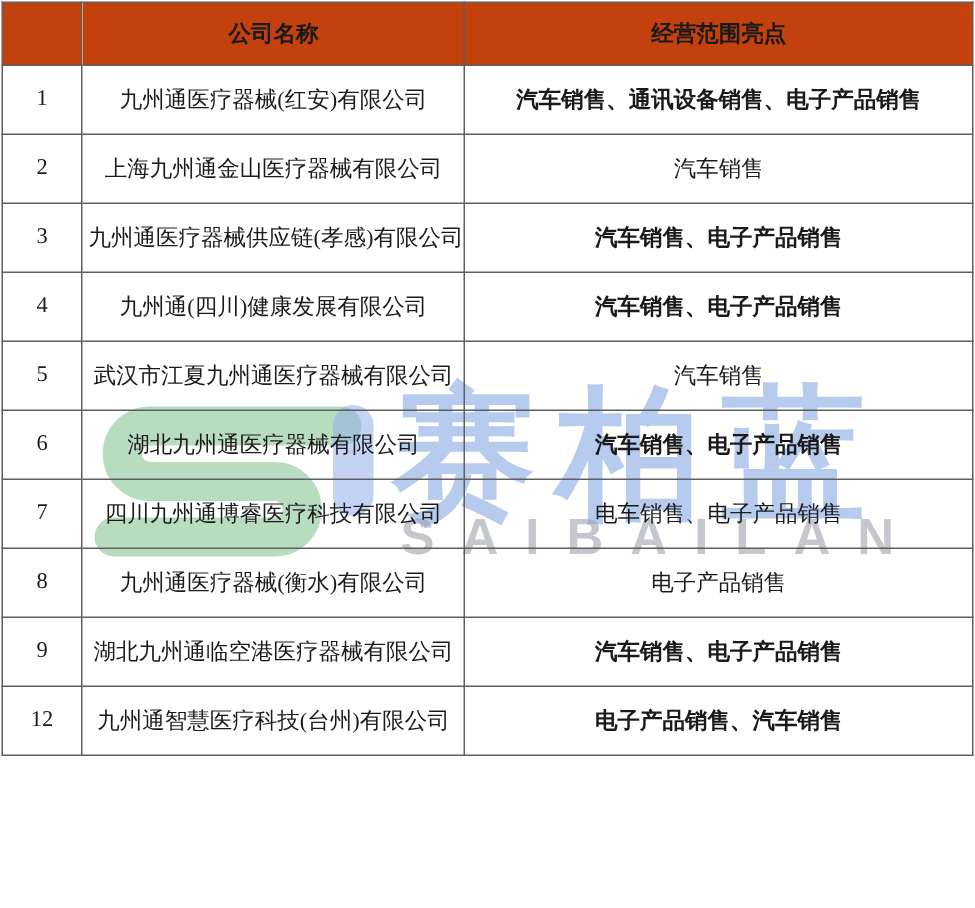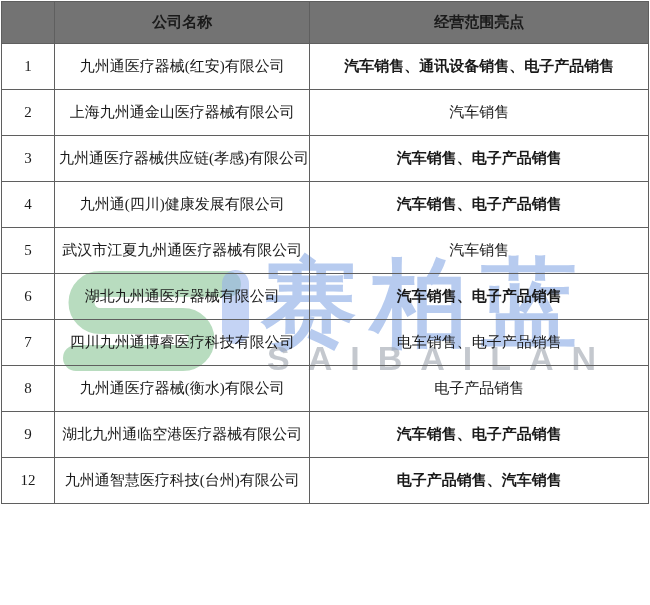--- a/index.html
+++ b/index.html
@@ -41,21 +41,21 @@
     width:648px; margin:1px 0 0 1px;
     background:transparent;
   }
   .company-table th, .company-table td {
     border:1px solid #5f5f5f;
     text-align:center; vertical-align:middle;
     padding:0 4px;
     overflow:hidden; white-space:nowrap;
   }
   .company-table thead th {
-    background:#737373;
+    background:#c2410c;
     height:41px;
     font-size:15px; font-weight:600;
   }
   .company-table tbody td { height:45px; font-size:15px; background:transparent; }
   .col-index  { width:53px; }
   .col-company{ width:255px; }
   .col-scope  { width:338px; }
   td.cell-scope.bold { font-weight:bold; }
 </style>
 </head>

